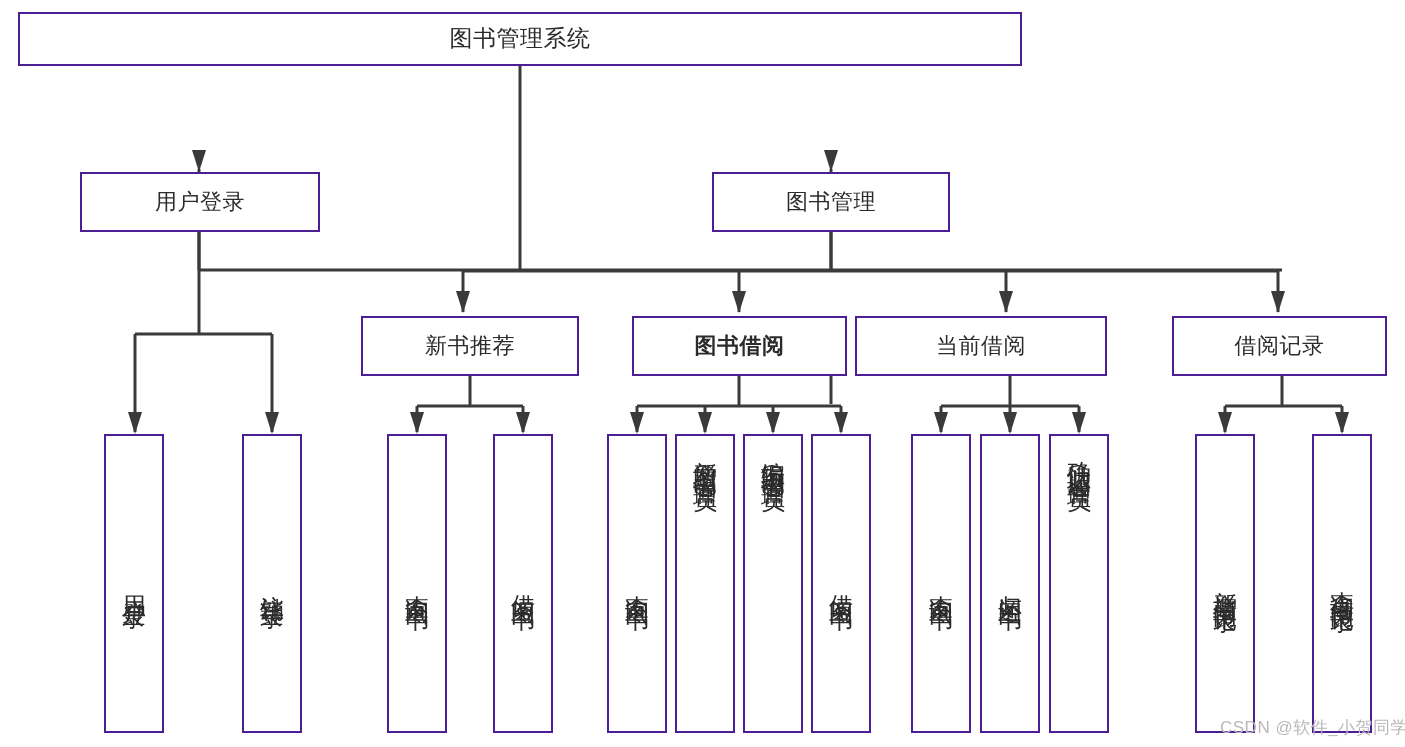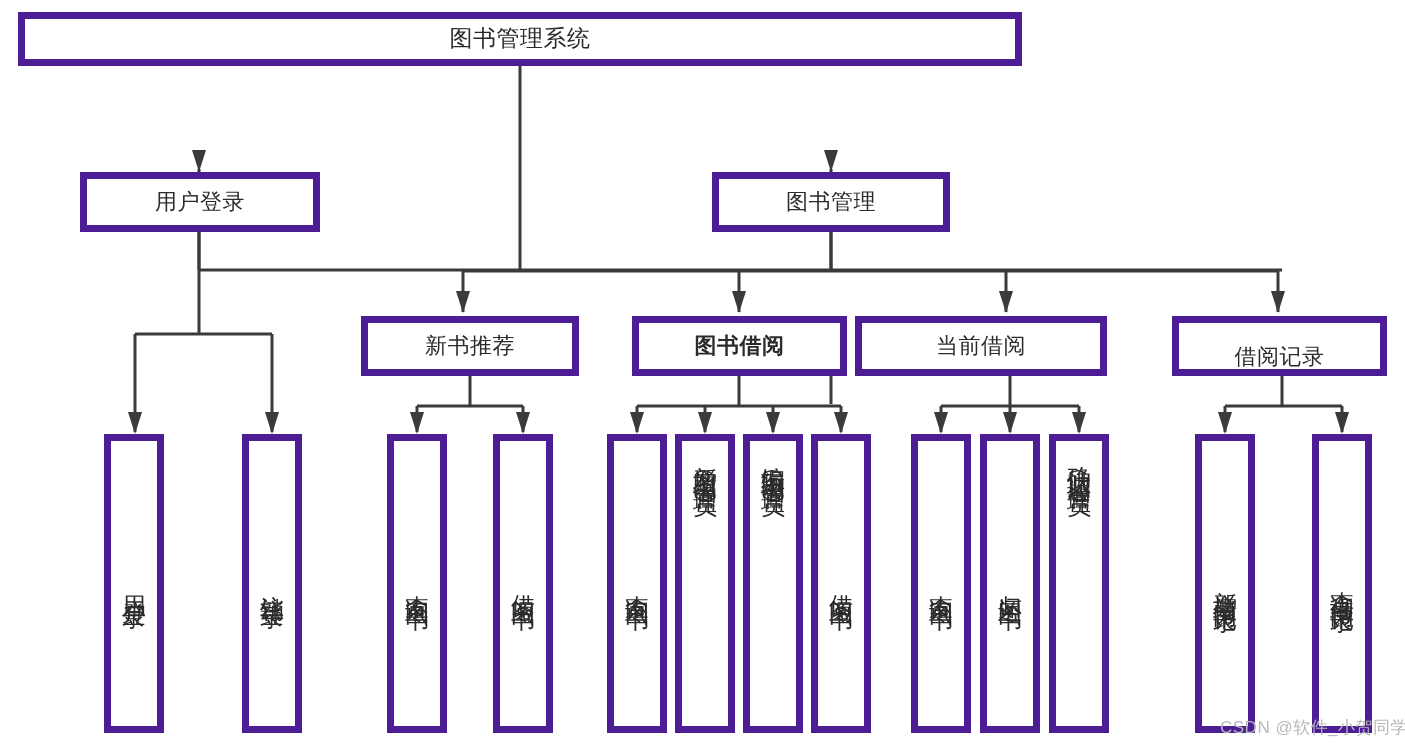--- a/index.html
+++ b/index.html
@@ -6,21 +6,21 @@
   body{
     width:1405px;height:747px;overflow:hidden;
     font-family:"Liberation Sans","DejaVu Sans",sans-serif;
   }
   #stage{position:relative;width:1405px;height:747px;background:#fff;}
   svg#wires{position:absolute;left:0;top:0;width:1405px;height:747px;}
   .node{
     position:absolute;
     box-sizing:border-box;
     background:#ffffff;
-    border:7px solid #4c1d95;
+    border:2px solid #4c1d95;
     display:flex;align-items:center;justify-content:center;
     color:#2b2b2b;
   }
   .node .lbl{
     display:block;
     text-align:center;
     line-height:1.03;
     letter-spacing:0.5px;
     white-space:pre-wrap;
   }
@@ -156,21 +156,21 @@
 
   <div class="node horiz" style="left:712px;top:172px;width:238px;height:60px;">
     <span class="lbl">图书管理</span>
   </div>
   <div class="node horiz" style="left:632px;top:316px;width:215px;height:60px;font-weight:bold;">
     <span class="lbl">图书借阅</span>
   </div>
   <div class="node horiz" style="left:855px;top:316px;width:252px;height:60px;">
     <span class="lbl">当前借阅</span>
   </div>
-  <div class="node horiz" style="left:1172px;top:316px;width:215px;height:60px;align-items:flex-end;">
+  <div class="node horiz" style="left:1172px;top:316px;width:215px;height:60px;">
     <span class="lbl">借阅记录</span>
   </div>
 
   <div class="node vert mid" style="left:104px;top:434px;width:60px;height:299px;">
     <span class="lbl">用户登录</span>
   </div>
   <div class="node vert mid" style="left:242px;top:434px;width:60px;height:299px;">
     <span class="lbl">注销登录</span>
   </div>
 

